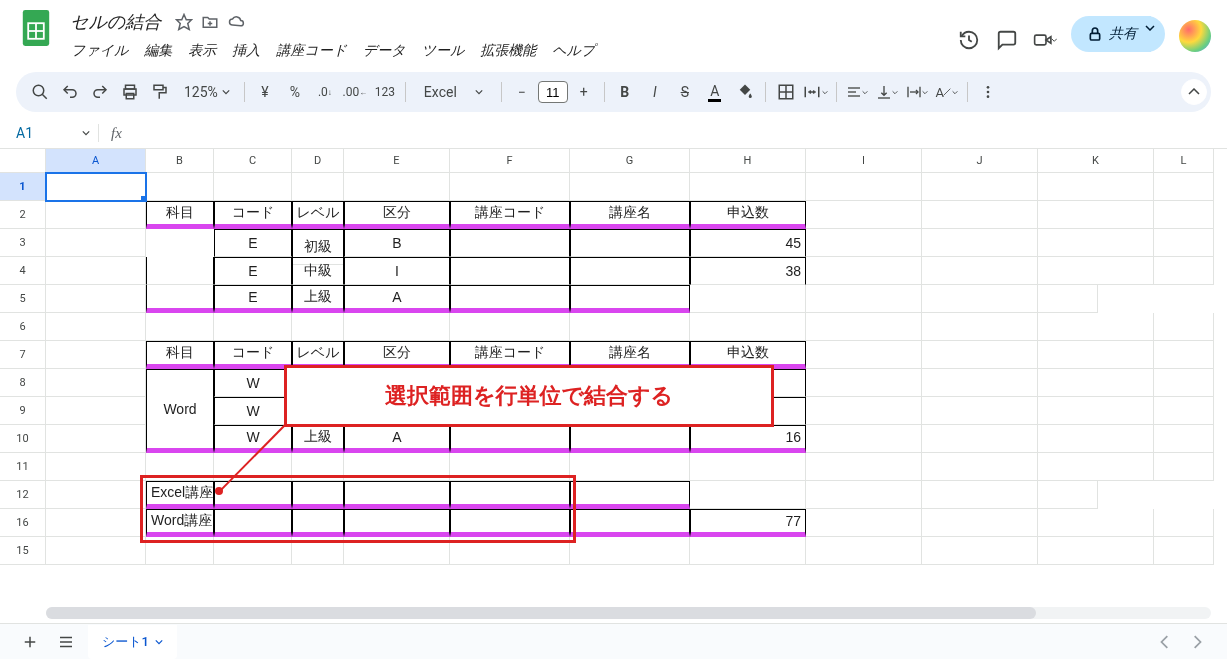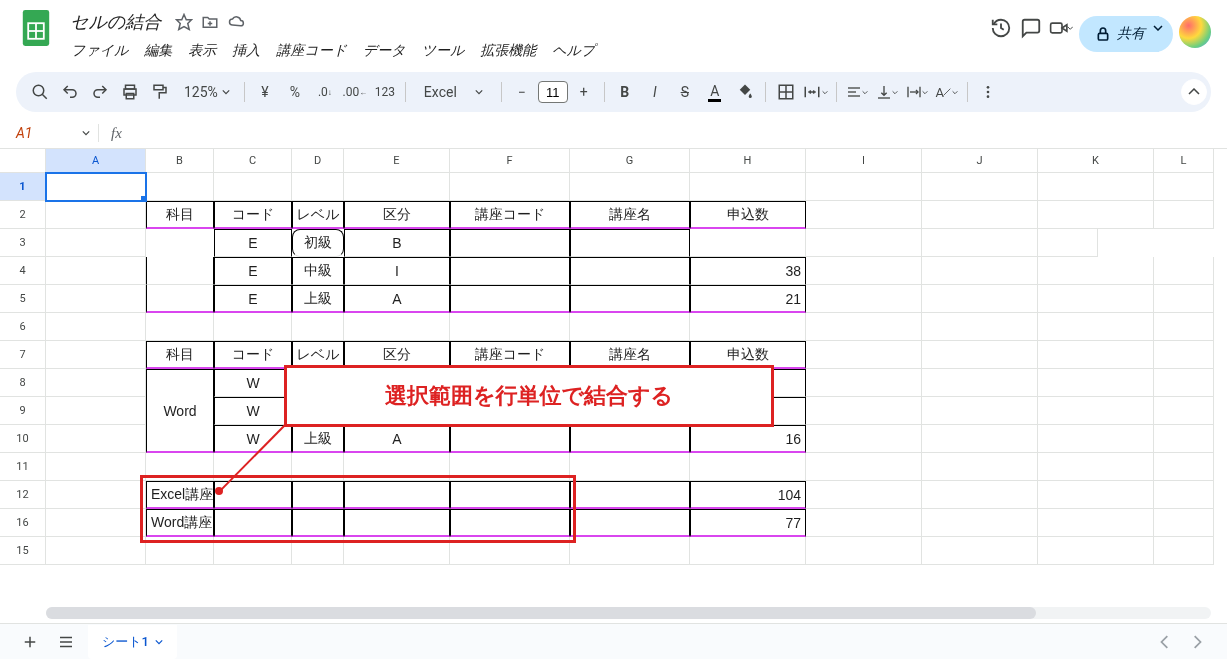--- a/index.html
+++ b/index.html
@@ -7,49 +7,49 @@
 .header { display: flex; align-items: flex-start; padding: 8px 16px 0 16px; font-style: italic; }
 .logo { width: 40px; height: 40px; display: flex; align-items: center; justify-content: center; margin-right: 8px; }
 .logo svg { width: 28px; height: 36px; }
 .title-area { flex: 1; }
 .title-row { display: flex; align-items: center; gap: 8px; }
 .doc-title { font-size: 18px; color: #1f1f1f; padding: 2px 6px; }
 .title-icons { display: flex; gap: 8px; color: #5f6368; }
 .title-icons span { cursor: pointer; }
 .menubar { display: flex; gap: 2px; margin-top: 2px; }
 .menubar span { padding: 4px 7px; font-size: 14px; color: #1f1f1f; cursor: pointer; border-radius: 4px; }
-.header-right { display: flex; align-items: flex-start; gap: 6px; padding-top: 8px; }
+.header-right { display: flex; align-items: flex-end; gap: 14px; padding-top: 8px; }
 .header-right .icon { width: 24px; height: 24px; display: flex; align-items: center; justify-content: center; color: #444746; cursor: pointer; }
 .share-btn { display: flex; align-items: center; gap: 6px; background: #c2e7ff; border-radius: 40px 0 0 40px; padding: 9px 14px 9px 16px; font-size: 14px; font-weight: 500; color: #001d35; cursor: pointer; }
 .share-dd { background: #c2e7ff; border-radius: 0 40px 40px 0; padding: 9px 10px 9px 6px; cursor: pointer; margin-left: -12px; color: #001d35; }
 .avatar { width: 32px; height: 32px; border-radius: 50%; background: radial-gradient(circle at 30% 30%, #ff6b6b, #ffd93d 40%, #6bcf7f 70%, #4d96ff); cursor: pointer; }
 .toolbar { display: flex; align-items: center; gap: 2px; margin: 8px 16px 0 16px; background: #edf2fa; border-radius: 24px; padding: 4px 10px; height: 40px; }
 .tb-btn { min-width: 28px; height: 28px; display: flex; align-items: center; justify-content: center; color: #444746; cursor: pointer; border-radius: 4px; font-size: 14px; }
 .tb-sep { width: 1px; height: 20px; background: #c7c7c7; margin: 0 4px; }
 .zoom { padding: 0 8px; font-size: 14px; }
 .font-name { padding: 0 12px; font-size: 14px; min-width: 60px; }
 .font-size-box { display: flex; align-items: center; gap: 2px; }
 .font-size-input { width: 30px; height: 22px; border: 1px solid #747775; border-radius: 4px; text-align: center; font-size: 13px; background: #fff; }
 .chevron { width: 26px; height: 26px; display: flex; align-items: center; justify-content: center; background: #fff; border-radius: 50%; border: 1px solid #fff; position: absolute; right: 20px; cursor: pointer; }
 .namebox-row { display: flex; align-items: center; border-bottom: 1px solid #e1e3e1; padding: 4px 0 4px 8px; margin-top: 6px; }
-.namebox { width: 90px; padding: 3px 8px; font-size: 14px; display: flex; align-items: center; justify-content: space-between; color: #c2410c; font-style: italic; }
+.namebox { width: 90px; padding: 3px 8px; font-size: 14px; display: flex; align-items: center; justify-content: space-between; color: #0369a1; }
 .fx { color: #5f6368; font-style: italic; margin-left: 12px; font-family: serif; font-size: 15px; }
 .grid-area { position: relative; overflow: hidden; height: 460px; }
 .col-headers { display: flex; position: sticky; top: 0; background: #fff; }
 .corner { width: 46px; height: 24px; border-right: 1px solid #e1e3e1; border-bottom: 1px solid #e1e3e1; background: #fff; }
 .col-h { height: 24px; border-right: 1px solid #e1e3e1; border-bottom: 1px solid #e1e3e1; display: flex; align-items: center; justify-content: center; font-size: 11px; color: #444746; background: #fff; }
 .col-h.active { background: #d3e3fd; color: #0b57d0; }
 .rows { }
 .row { display: flex; }
 .row-h { width: 46px; border-right: 1px solid #e1e3e1; border-bottom: 1px solid #e1e3e1; display: flex; align-items: center; justify-content: center; font-size: 11px; color: #444746; background: #fff; }
 .row-h.active { background: #d3e3fd; color: #0b57d0; font-weight: bold; }
 .cell { border-right: 1px solid #e1e3e1; border-bottom: 1px solid #e1e3e1; display: flex; align-items: center; padding: 0 4px; font-size: 14px; font-family: Arial, sans-serif; overflow: hidden; white-space: nowrap; position: relative; }
 .cell.selected { outline: 2px solid #1a73e8; outline-offset: -1px; z-index: 5; }
 .cell.selected::after { content: ''; position: absolute; right: -3px; bottom: -3px; width: 6px; height: 6px; background: #1a73e8; border: 1px solid #fff; z-index: 6; }
-.bt { border-top: 1px solid #000; } .bb { border-bottom: 2px solid #d946ef; } .bl { border-left: 1px solid #000; } .br { border-right: 1px solid #000; }
+.bt { border-top: 1px solid #000; } .bb { border-bottom: 5px solid #d946ef; } .bl { border-left: 1px solid #000; } .br { border-right: 1px solid #000; }
 .center { justify-content: center; } .right { justify-content: flex-end; }
 .callout { position: absolute; border: 3px solid #d22; background: #fff; color: #d22; font-weight: bold; font-size: 22px; display: flex; align-items: center; justify-content: center; z-index: 20; padding: 8px 20px; }
 .red-box { position: absolute; border: 3px solid #d22; z-index: 15; pointer-events: none; }
 .callout-line { position: absolute; border-top: 2px solid #d22; z-index: 18; transform-origin: left center; }
 .callout-dot { position: absolute; width: 8px; height: 8px; background: #d22; border-radius: 50%; z-index: 19; }
 .sheet-tabs { position: absolute; bottom: 0; left: 0; right: 0; height: 36px; display: flex; align-items: center; border-top: 1px solid #e1e3e1; background: #f9fbfd; padding: 0 16px; gap: 8px; }
 .sheet-tab { padding: 8px 14px; font-size: 13px; font-weight: 500; color: #0b57d0; background: #fff; border-radius: 0 0 4px 4px; display: flex; align-items: center; gap: 6px; cursor: pointer; }
 .tab-btn { width: 28px; height: 28px; display: flex; align-items: center; justify-content: center; color: #444746; cursor: pointer; border-radius: 4px; }
 .scroll-nav { position: absolute; right: 16px; display: flex; gap: 4px; }
 .hscroll { position: absolute; bottom: 40px; left: 46px; right: 16px; height: 12px; background: #f1f3f4; border-radius: 6px; }
@@ -340,24 +340,25 @@
         <div class="cell  " style="width:116px;height:28px;"></div>
         <div class="cell  " style="width:116px;height:28px;"></div>
         <div class="cell  " style="width:116px;height:28px;"></div>
         <div class="cell  " style="width:60px;height:28px;"></div>
       </div>
       <div class="row" style="height:28px">
         <div class="row-h " style="height:28px">3</div>
         <div class="cell  " style="width:100px;height:28px;"></div>
         <div style="width:68px;height:28px"></div>
         <div class="cell bl br bt center " style="width:78px;height:28px;">E</div>
-        <div class="cell bl br bt center " style="width:52px;height:28px;border-radius:8px;">初級</div>
+        <div class="cell bl br bt center " style="width:52px;height:36px;">初級</div>
         <div class="cell bl br bt center " style="width:106px;height:28px;">B</div>
         <div class="cell bl br bt " style="width:120px;height:28px;"></div>
         <div class="cell bl br bt " style="width:120px;height:28px;"></div>
+        <div class="cell bl br bt right " style="width:116px;height:28px;">45</div>
         <div class="cell  " style="width:116px;height:28px;"></div>
         <div class="cell  " style="width:116px;height:28px;"></div>
         <div class="cell  " style="width:116px;height:28px;"></div>
         <div class="cell  " style="width:60px;height:28px;"></div>
       </div>
       <div class="row" style="height:28px">
         <div class="row-h " style="height:28px">4</div>
         <div class="cell  " style="width:100px;height:28px;"></div>
         <div class="cell bl br " style="width:68px;height:28px"></div>
         <div class="cell bl br bt center " style="width:78px;height:28px;">E</div>
@@ -373,21 +374,20 @@
       </div>
       <div class="row" style="height:28px">
         <div class="row-h " style="height:28px">5</div>
         <div class="cell  " style="width:100px;height:28px;"></div>
         <div class="cell bl br bb" style="width:68px;height:28px"></div>
         <div class="cell bl br bb bt center " style="width:78px;height:28px;">E</div>
         <div class="cell bl br bb bt center " style="width:52px;height:28px;">上級</div>
         <div class="cell bl br bb bt center " style="width:106px;height:28px;">A</div>
         <div class="cell bl br bb bt " style="width:120px;height:28px;"></div>
         <div class="cell bl br bb bt " style="width:120px;height:28px;"></div>
-        <div class="cell bl br bb bt right " style="width:116px;height:28px;">21</div>
         <div class="cell  " style="width:116px;height:28px;"></div>
         <div class="cell  " style="width:116px;height:28px;"></div>
         <div class="cell  " style="width:116px;height:28px;"></div>
         <div class="cell  " style="width:60px;height:28px;"></div>
       </div>
       <div class="row" style="height:28px">
         <div class="row-h " style="height:28px">6</div>
         <div class="cell  " style="width:100px;height:28px;"></div>
         <div class="cell  " style="width:68px;height:28px;"></div>
         <div class="cell  " style="width:78px;height:28px;"></div>
@@ -479,21 +479,20 @@
       </div>
       <div class="row" style="height:28px">
         <div class="row-h " style="height:28px">12</div>
         <div class="cell  " style="width:100px;height:28px;"></div>
         <div class="cell bl br bt bb " style="width:68px;height:28px;">Excel講座 申込者数合計</div>
         <div class="cell bl br bt bb " style="width:78px;height:28px;"></div>
         <div class="cell bl br bt bb " style="width:52px;height:28px;"></div>
         <div class="cell bl br bt bb " style="width:106px;height:28px;"></div>
         <div class="cell bl br bt bb " style="width:120px;height:28px;"></div>
         <div class="cell bl br bt bb " style="width:120px;height:28px;"></div>
-        <div class="cell bl br bt bb right " style="width:116px;height:28px;">104</div>
         <div class="cell  " style="width:116px;height:28px;"></div>
         <div class="cell  " style="width:116px;height:28px;"></div>
         <div class="cell  " style="width:116px;height:28px;"></div>
         <div class="cell  " style="width:60px;height:28px;"></div>
       </div>
       <div class="row" style="height:28px">
         <div class="row-h " style="height:28px">16</div>
         <div class="cell  " style="width:100px;height:28px;"></div>
         <div class="cell bl br bt bb " style="width:68px;height:28px;">Word講座 申込者数合計</div>
         <div class="cell bl br bt bb " style="width:78px;height:28px;"></div>

